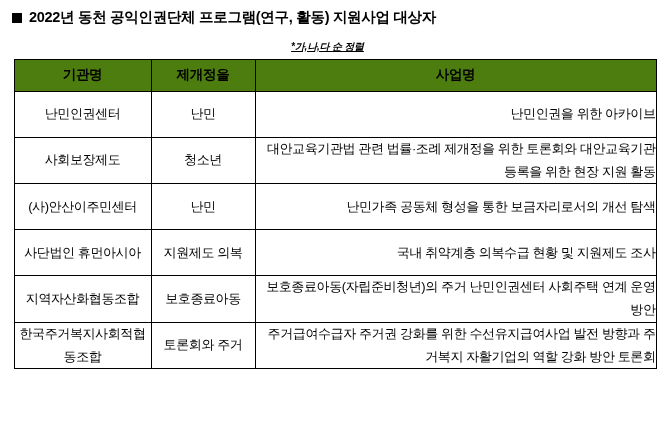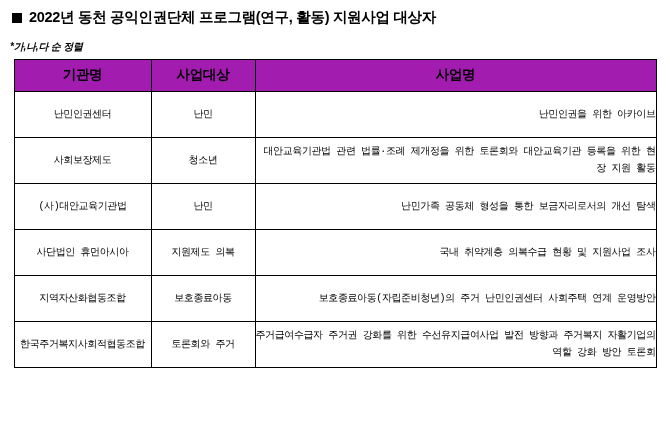--- a/index.html
+++ b/index.html
@@ -35,58 +35,58 @@
     flex: 0 0 auto;
   }
   .title-text {
     font-size: 14.5px;
     font-weight: bold;
     letter-spacing: -0.3px;
     line-height: 1.1;
     white-space: nowrap;
   }
   .note-row {
-    text-align: left;
+    text-align: center;
     margin: 0 15px 5px 0;
+    text-decoration: underline;
   }
   .note-text {
     font-size: 10px;
     font-weight: bold;
     font-style: italic;
     letter-spacing: -0.2px;
   }
   table.data-table {
     border-collapse: collapse;
     width: 642px;
     margin: 0 auto;
     table-layout: fixed;
   }
   table.data-table th,
   table.data-table td {
     border: 1px solid #000000;
     padding: 0;
     vertical-align: middle;
   }
   thead th {
-    background: #a21caf;
+    background: #4d7c0f;
     font-size: 13.5px;
     font-weight: bold;
     height: 31px;
     text-align: center;
     letter-spacing: -0.3px;
   }
   .col-org { width: 137px; }
   .col-target { width: 104px; }
   .col-program { width: 401px; }
 
   tbody td {
-    font-size: 10px;
+    font-size: 13px;
     letter-spacing: -0.4px;
     line-height: 1.75;
-    font-family: Liberation Mono, monospace;
   }
   td.c-org, td.c-target {
     text-align: center;
     padding: 4px 4px;
   }
   td.c-program {
     text-align: right;
     padding: 4px 9px;
   }
   tbody tr {
@@ -109,44 +109,44 @@
 
   <table class="data-table">
     <colgroup>
       <col class="col-org">
       <col class="col-target">
       <col class="col-program">
     </colgroup>
     <thead>
       <tr>
         <th>기관명</th>
-        <th>사업대상</th>
+        <th>제개정을</th>
         <th>사업명</th>
       </tr>
     </thead>
     <tbody>
       <tr>
         <td class="c-org">난민인권센터</td>
         <td class="c-target">난민</td>
         <td class="c-program">난민인권을 위한 아카이브</td>
       </tr>
       <tr>
         <td class="c-org">사회보장제도</td>
         <td class="c-target">청소년</td>
         <td class="c-program">대안교육기관법 관련 법률·조례 제개정을 위한 토론회와 대안교육기관 등록을 위한 현장 지원 활동</td>
       </tr>
       <tr>
-        <td class="c-org">(사)대안교육기관법</td>
+        <td class="c-org">(사)안산이주민센터</td>
         <td class="c-target">난민</td>
         <td class="c-program">난민가족 공동체 형성을 통한 보금자리로서의 개선 탐색</td>
       </tr>
       <tr>
         <td class="c-org">사단법인 휴먼아시아</td>
         <td class="c-target">지원제도 의복</td>
-        <td class="c-program">국내 취약계층 의복수급 현황 및 지원사업 조사</td>
+        <td class="c-program">국내 취약계층 의복수급 현황 및 지원제도 조사</td>
       </tr>
       <tr>
         <td class="c-org">지역자산화협동조합</td>
         <td class="c-target">보호종료아동</td>
         <td class="c-program">보호종료아동(자립준비청년)의 주거 난민인권센터 사회주택 연계 운영방안</td>
       </tr>
       <tr>
         <td class="c-org">한국주거복지사회적협동조합</td>
         <td class="c-target">토론회와 주거</td>
         <td class="c-program">주거급여수급자 주거권 강화를 위한 수선유지급여사업 발전 방향과 주거복지 자활기업의 역할 강화 방안 토론회</td>

